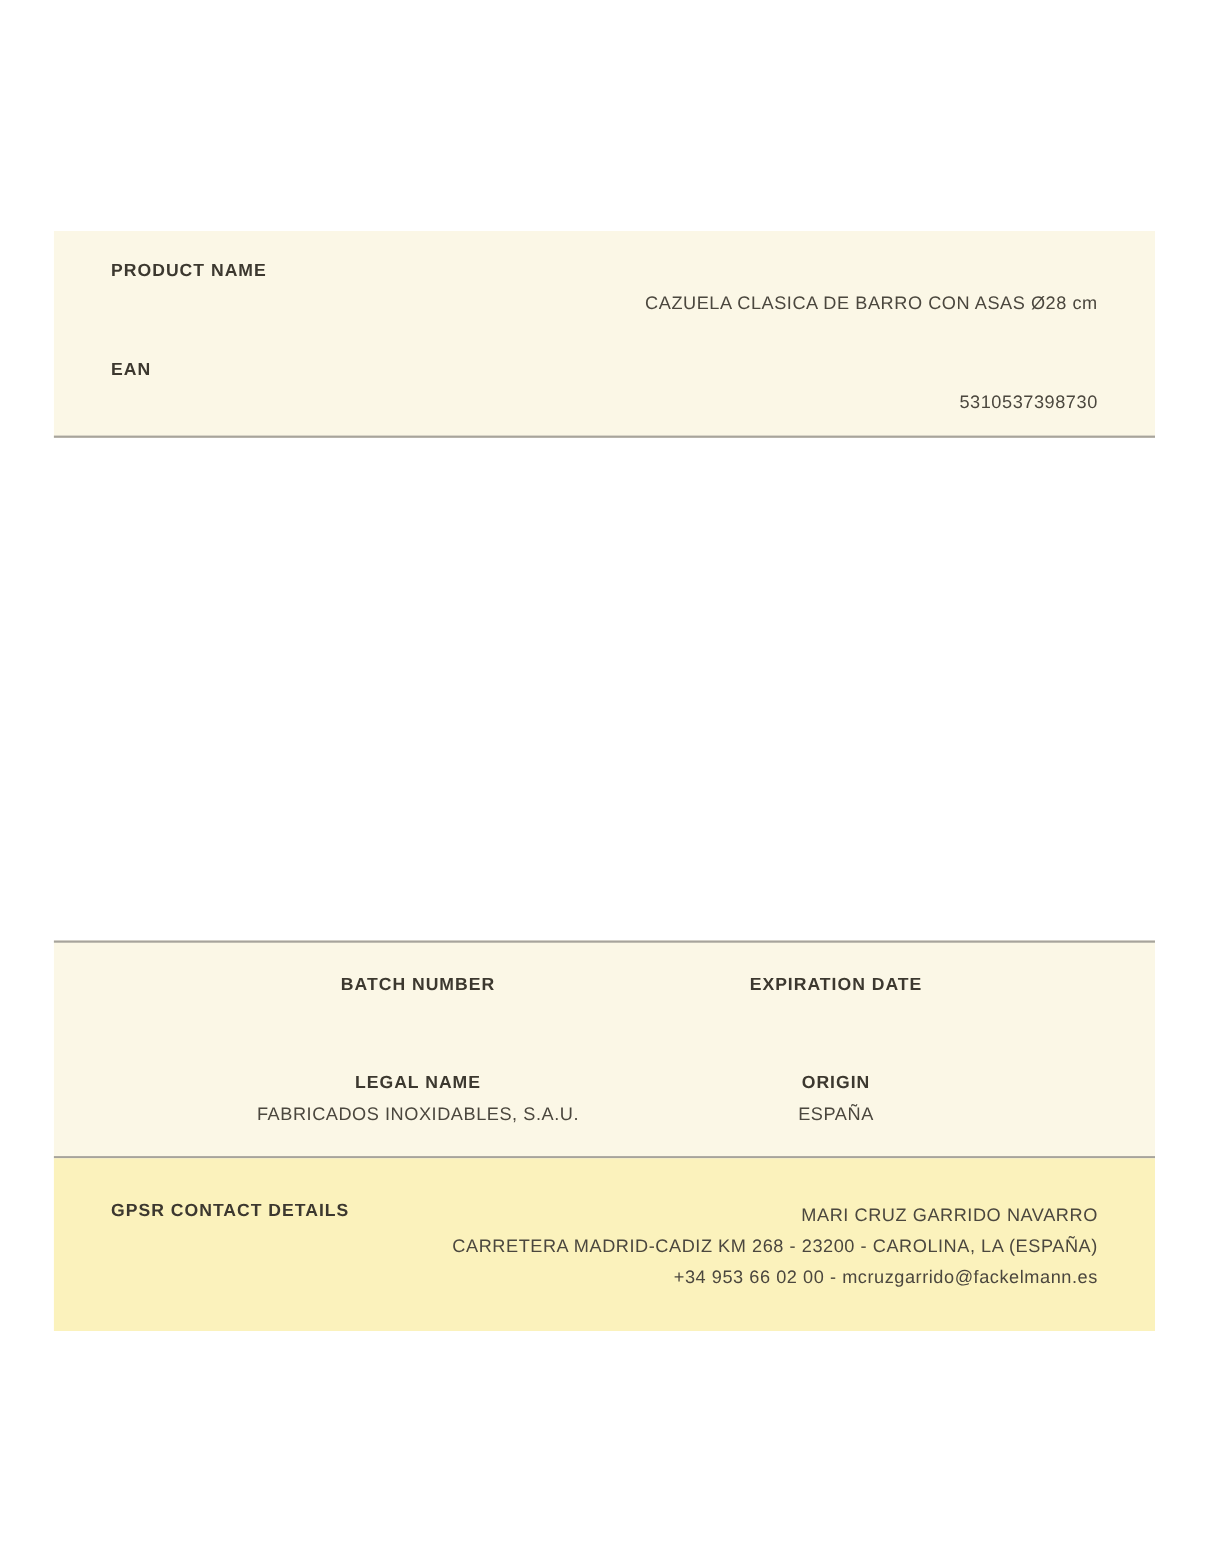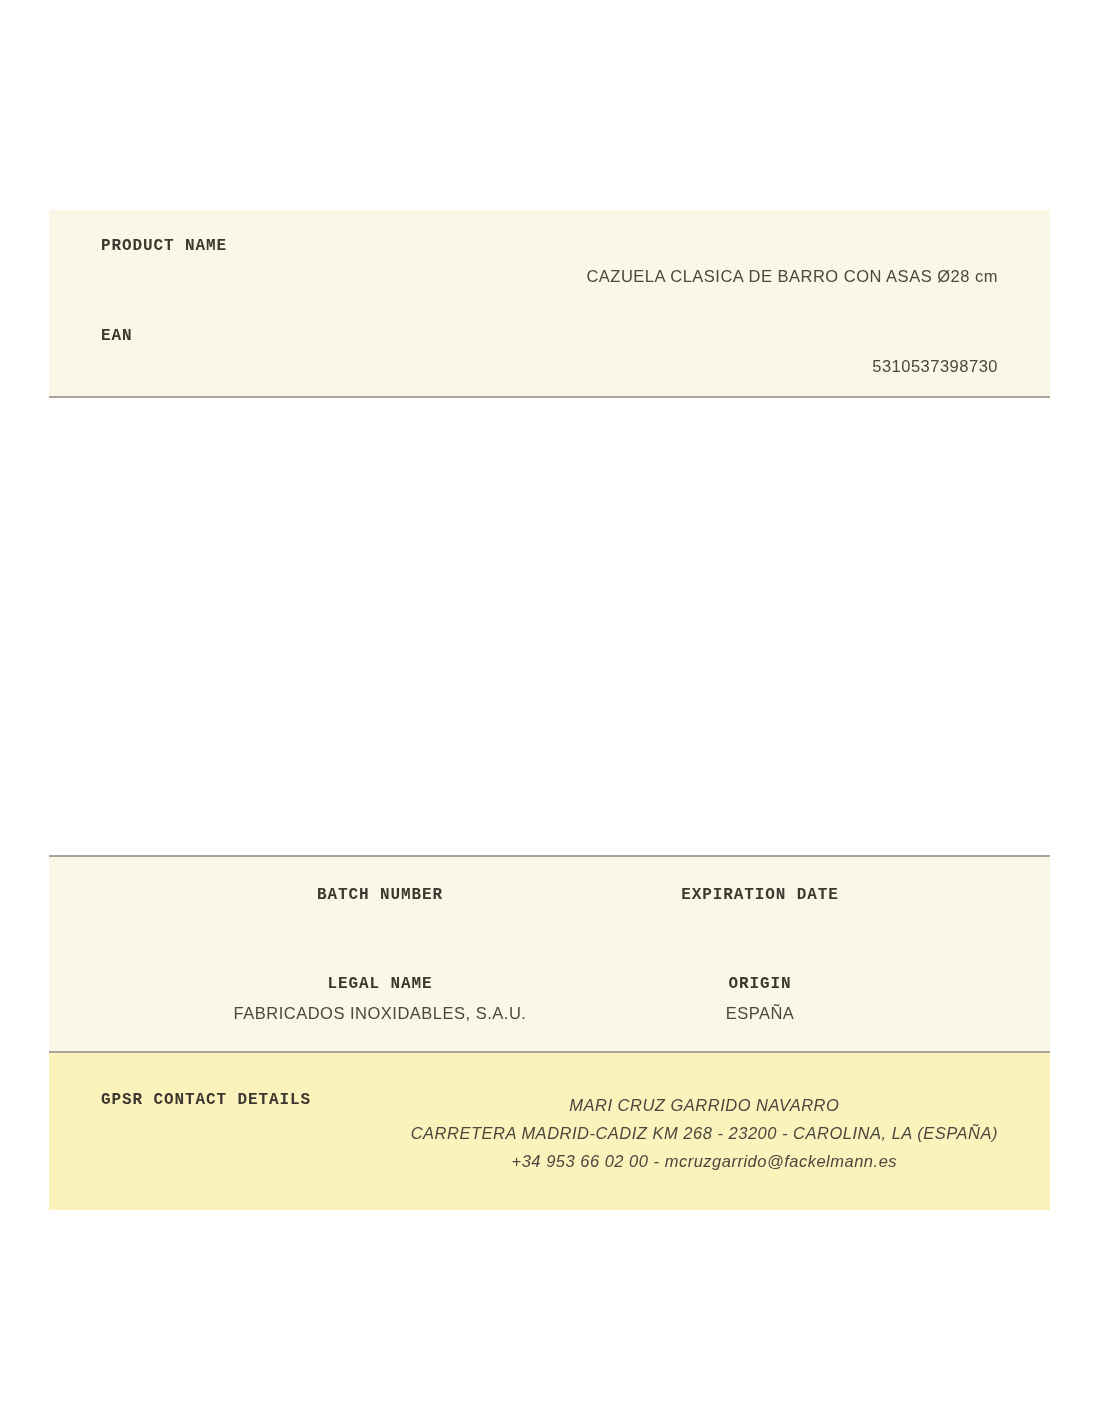--- a/index.html
+++ b/index.html
@@ -48,21 +48,20 @@
     justify-content: space-between;
     align-items: flex-start;
   }
 
   .label {
     font-size: 16px;
     font-weight: bold;
     letter-spacing: 0.9px;
     color: var(--label_text, #3C382F);
     line-height: 19px;
-    font-family: Liberation Mono, monospace;
   }
 
   .value {
     font-size: 16.5px;
     font-weight: normal;
     letter-spacing: 0.5px;
     color: var(--value_text, #4B473E);
     line-height: 19px;
   }
 
@@ -73,23 +72,22 @@
     display: grid;
     grid-template-columns: 1fr 1fr;
     padding: 0 100px;
   }
 
   .trace-cell { text-align: center; }
   .trace-row1 .trace-cell { padding-bottom: 70px; }
   .trace-cell .value { margin-top: 10px; }
 
   .gpsr-contact {
-    text-align: center;
+    text-align: right;
     line-height: 28px;
-    font-style: italic;
   }
   .gpsr-contact .value { line-height: 28px; }
 </style>
 </head>
 <body>
 
 <div class="page">
 
   <section class="panel panel-product">
     <div class="label">PRODUCT NAME</div>

